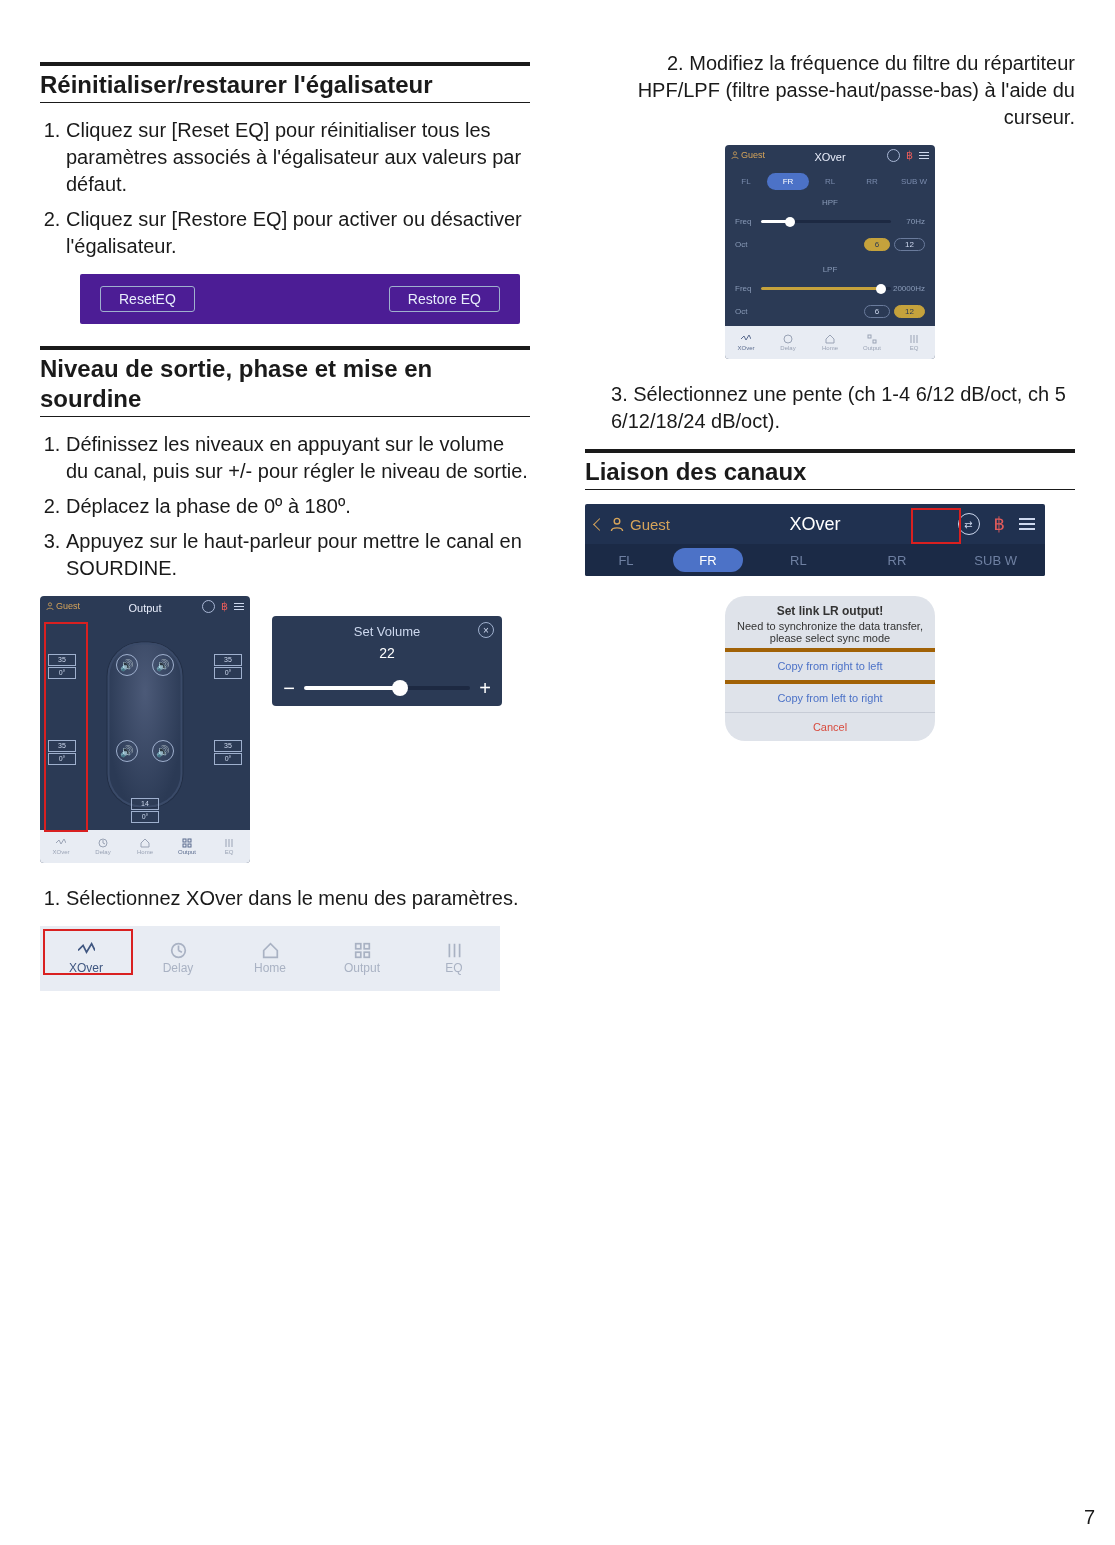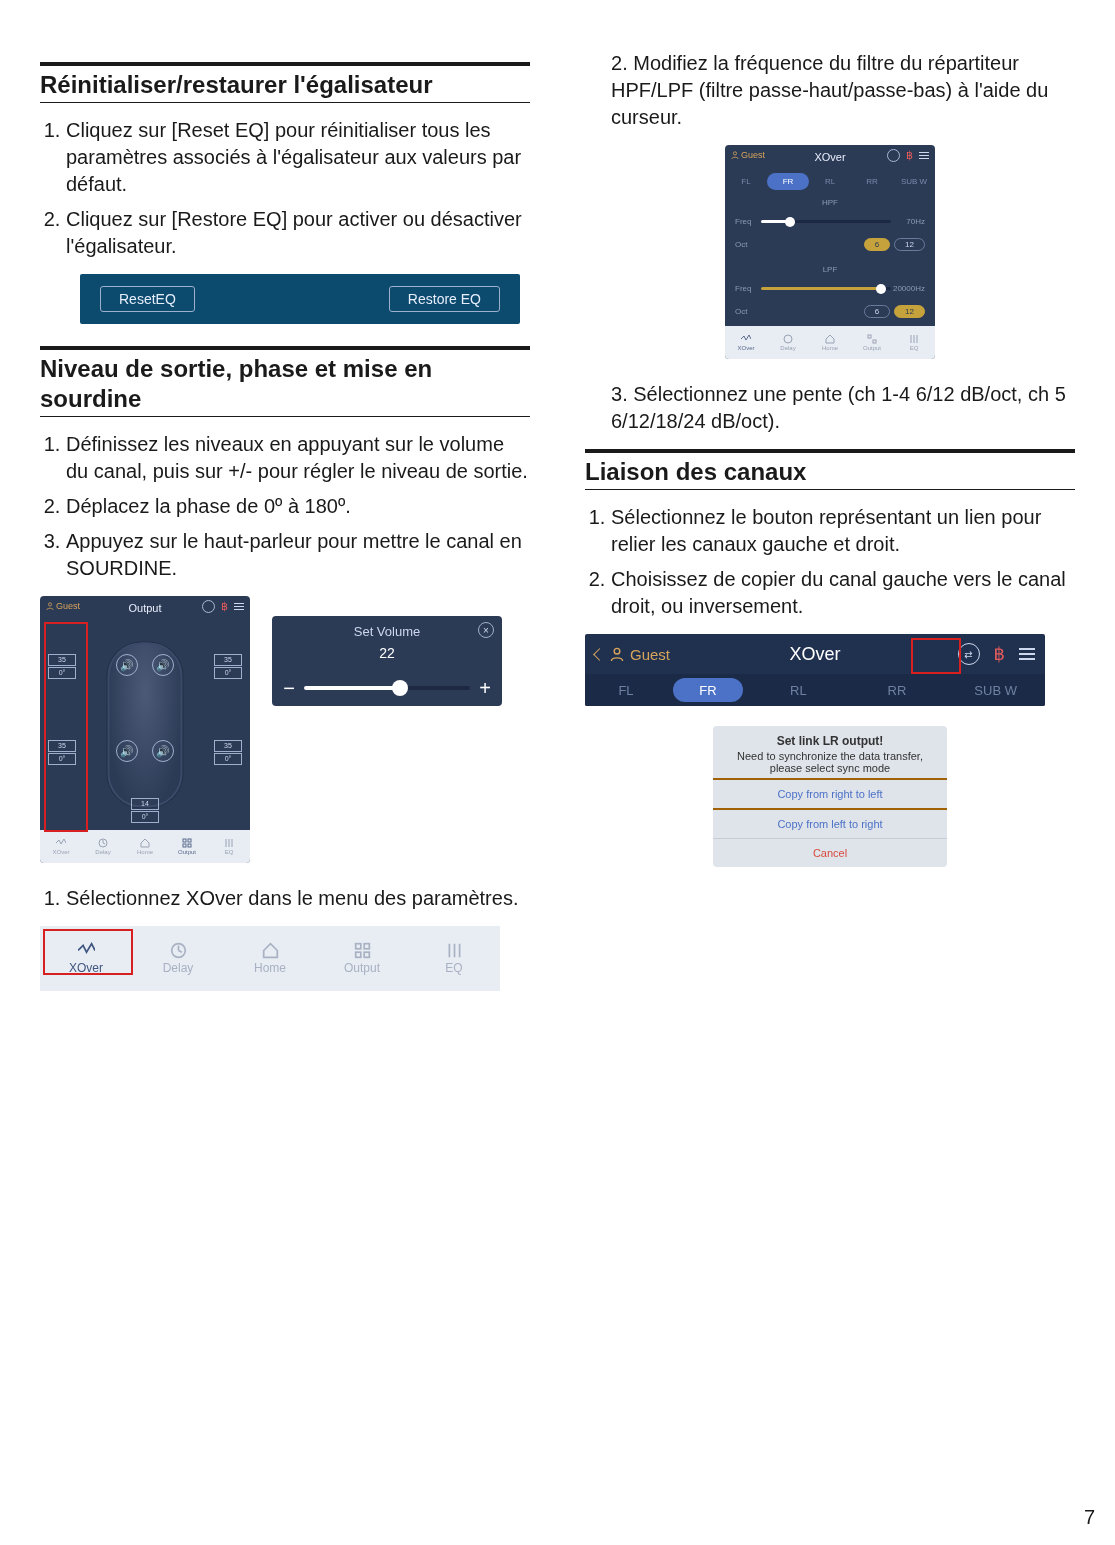--- a/index.html
+++ b/index.html
@@ -49,38 +49,39 @@
     padding-left: 26px;
     font-size: 20px;
     line-height: 1.35;
   }
   ol > li {
     margin-bottom: 8px;
   }
   .ol-continue {
     counter-reset: cont 1;
     list-style: none;
+    text-align: right;
   }
   .ol-continue > li::before {
     counter-increment: cont;
     content: counter(cont) ". ";
   }
   .ol-continue-3 {
     counter-reset: cont3 2;
     list-style: none;
   }
   .ol-continue-3 > li::before {
     counter-increment: cont3;
     content: counter(cont3) ". ";
   }
   .fig-block { margin: 10px 0 22px 0; }
 
   
   .eq-bar {
-    background: #0c4a6e;
+    background: #4c1d95;
     width: 400px;
     padding: 12px 20px;
     display: flex;
     justify-content: space-between;
     margin-left: 40px;
     border-radius: 2px;
   }
   .eq-btn {
     border: 1px solid #9fb0ce;
     color: #e7eefc;
@@ -198,25 +199,25 @@
   .bt-big{ color:#e25b5b; font-size:18px; }
   .menu-big span{display:block;width:16px;height:2px;background:#cdd8ee;margin:3px 0;}
   .link-bar .red-box{ left:326px; top:4px; width:46px; height:32px; }
   .link-bar-tabs{ display:flex; height:32px; background:#1b2a46; }
   .link-bar-tabs div{flex:1;display:flex;align-items:center;justify-content:center;color:#6f80a2;font-size:13px;}
   .link-bar-tabs .sel{ background:#4c72c7; color:#fff; border-radius:14px; margin:4px 6px; flex:0 0 70px;}
   .link-bar-tabs .fl{flex:0 0 70px; margin:4px 6px;}
 
   
   .dialog {
-    width:234px; background:#dfe3ea; border-radius:4px; overflow:hidden; font-size:11px; color:#333; margin:20px auto 16px;
+    width:210px; background:#dfe3ea; border-radius:20px; overflow:hidden; font-size:11px; color:#333; margin:20px auto 16px;
   }
   .dialog .hd{ text-align:center; padding:8px 12px 4px; }
   .dialog .hd b{ display:block; font-size:12px; margin-bottom:2px;}
-  .dialog .opt{ border-top:2px solid #a16207; text-align:center; padding:8px 0; color:#4c72c7;}
+  .dialog .opt{ border-top:4px solid #a16207; text-align:center; padding:8px 0; color:#4c72c7;}
   .dialog .cancel{ border-top:1px solid #c7ccd6; text-align:center; padding:8px 0; color:#d84a3d;}
 
   .page-number {
     position: absolute;
     right: 20px;
     bottom: 16px;
     font-size: 20px;
   }
 </style>
 </head>
@@ -502,24 +503,20 @@
               </div>
           </div>
         </div>
       </div>
 
       <ol class="ol-continue-3">
         <li>Sélectionnez une pente (ch 1-4 6/12 dB/oct, ch 5 6/12/18/24 dB/oct).</li>
       </ol>
 
       <div class="section-heading">Liaison des canaux</div>
-      <ol>
-        <li>Sélectionnez le bouton représentant un lien pour relier les canaux gauche et droit.</li>
-        <li>Choisissez de copier du canal gauche vers le canal droit, ou inversement.</li>
-      </ol>
 
       <div class="fig-block">
         <div class="link-bar">
           <div class="link-bar-top">
             <span class="guest">
               <span class="chev"></span>
               <svg width="14" height="14" viewBox="0 0 10 10">
                   <circle cx="5" cy="3" r="2" fill="none" stroke="#d6a45a"></circle>
                   <path d="M1 10c0-3 8-3 8 0" fill="none" stroke="#d6a45a"></path>
                 </svg>

